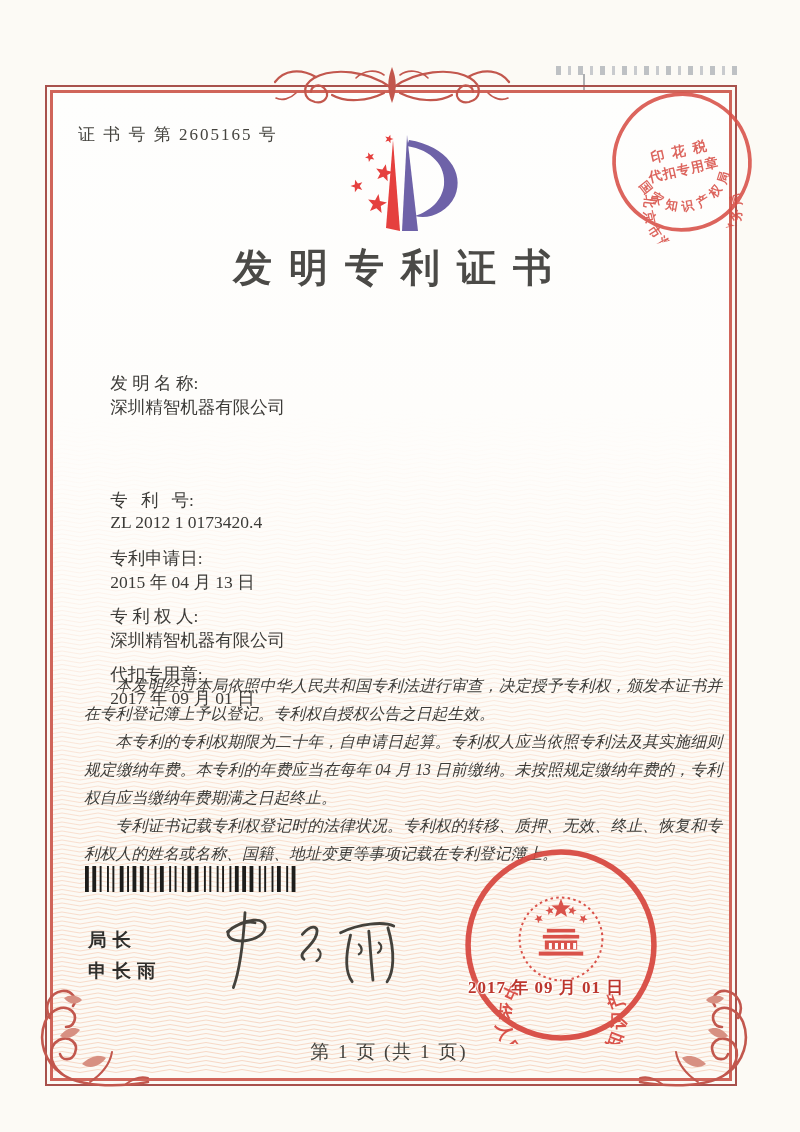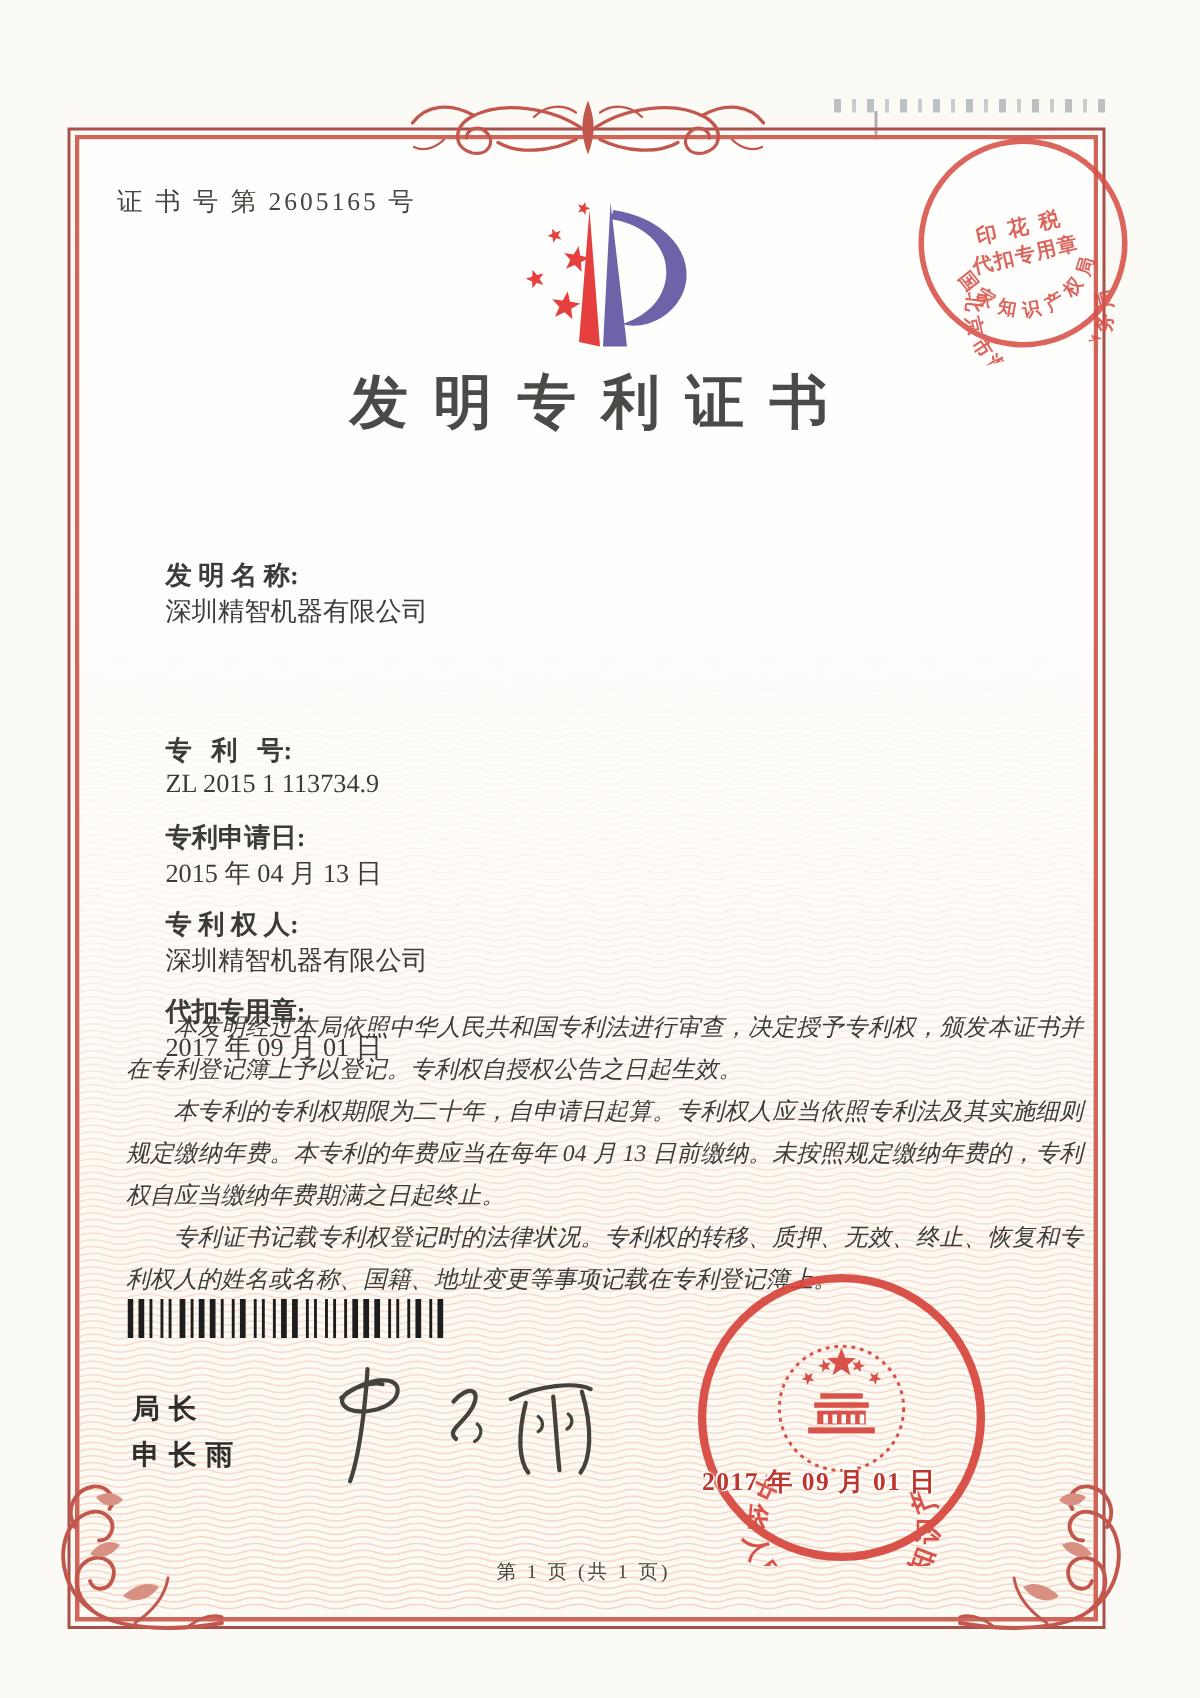--- a/index.html
+++ b/index.html
@@ -29,38 +29,38 @@
   .flourish.br{top:986px;left:636px;transform:scaleX(-1);}
 
   .content{position:absolute;inset:0;z-index:3;padding-left:20px;}
 
   .cert-no{top:123px;left:78px;font-size:17px;white-space:pre;letter-spacing:2px;color:#45443f;}
   .logo{top:131px;left:325px;width:150px;height:104px;}
   .title{top:241px;left:57px;width:688px;text-align:center;font-size:39px;font-weight:600;
          letter-spacing:17px;color:#4b4a47;}
 
   .field{left:84px;font-size:17.5px;white-space:pre;color:#3c3b38;}
-  .field .lbl{display:inline-block;white-space:pre;font-weight:bold;}
+  .field .lbl{display:inline-block;white-space:pre;}
   .field .val{white-space:pre;}
 
   .paras{top:672px;left:84px;width:638px;font-size:15.8px;line-height:28px;text-align:justify;color:#3d3c39;}
   .paras p{margin:0;text-indent:2em;font-style:italic;}
 
   .barcode{top:866px;left:85px;width:212px;height:26px;}
 
   .director{top:925px;left:88px;font-size:18.5px;letter-spacing:6px;line-height:31px;color:#2f2e2b;font-weight:700;}
   .signature{top:898px;left:196px;width:216px;height:106px;}
 
   .seal-main{top:846px;left:462px;width:198px;height:198px;opacity:.92;}
   .seal-date{top:976px;left:468px;font-size:17px;letter-spacing:1px;color:#bc362d;white-space:pre;
     text-shadow:0 0 3px #fff,1px 1px 0 #fff,-1px -1px 0 #fff;font-weight:600;}
 
   .seal-tax{top:88px;left:608px;width:148px;height:148px;transform:rotate(-13deg);opacity:.88;}
 
-  .footer{top:1039px;left:45px;width:688px;text-align:center;font-size:13px;letter-spacing:2px;color:#45443f;white-space:pre;}
+  .footer{top:1039px;left:45px;width:688px;text-align:center;font-size:19px;letter-spacing:2px;color:#45443f;white-space:pre;}
 
   svg text{font-family:"Liberation Serif","DejaVu Serif",serif;}
 </style>
 </head>
 <body>
 
 <div class="page">
 
   <div class="abs scan-streak"></div>
   <div class="abs faded-marks"></div>
@@ -350,21 +350,21 @@
     </svg>
 
     <div class="abs title">发明专利证书</div>
 
     <div class="abs field" style="top:350px">
       <span class="lbl">发 明 名 称:</span>
       <span class="val">深圳精智机器有限公司</span>
     </div>
     <div class="abs field" style="top:467px">
       <span class="lbl">专   利   号:</span>
-      <span class="val">ZL 2015 1 113734.9</span>
+      <span class="val">ZL 2012 1 0173420.4</span>
     </div>
     <div class="abs field" style="top:525px">
       <span class="lbl">专利申请日:</span>
       <span class="val">2015 年 04 月 13 日</span>
     </div>
     <div class="abs field" style="top:583px">
       <span class="lbl">专 利 权 人:</span>
       <span class="val">深圳精智机器有限公司</span>
     </div>
     <div class="abs field" style="top:641px">

